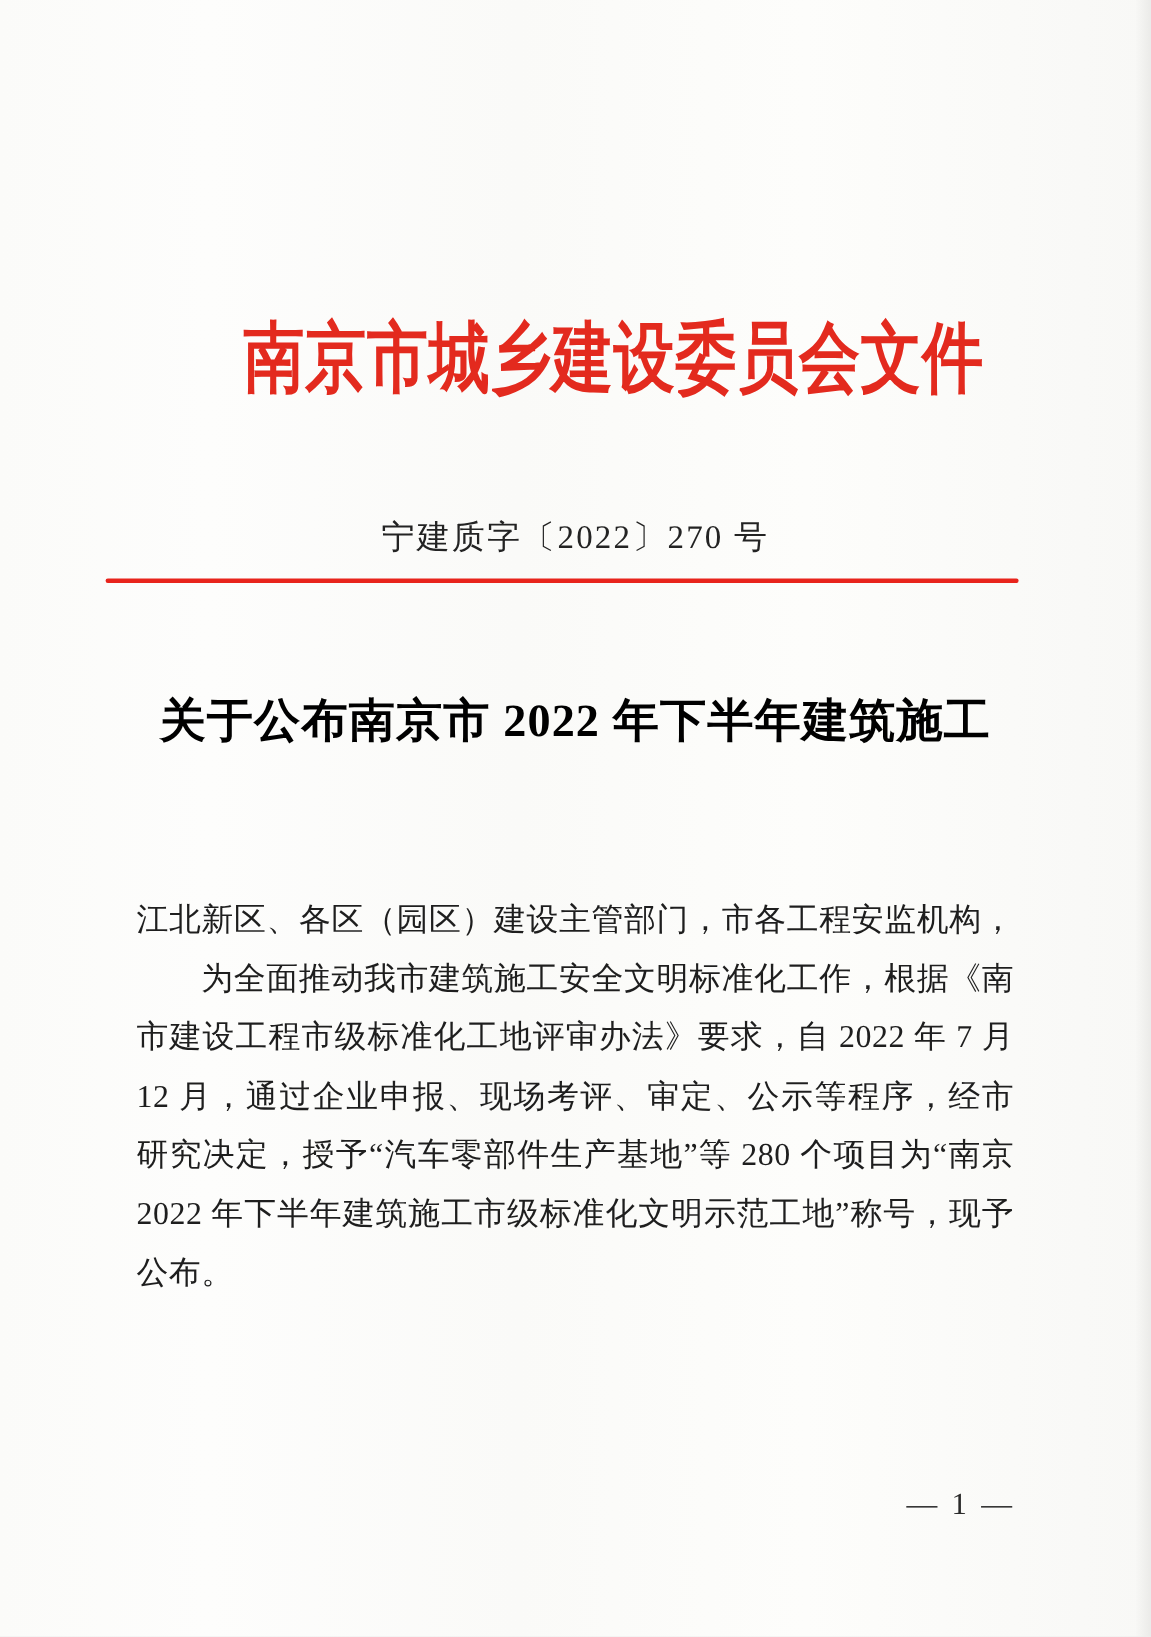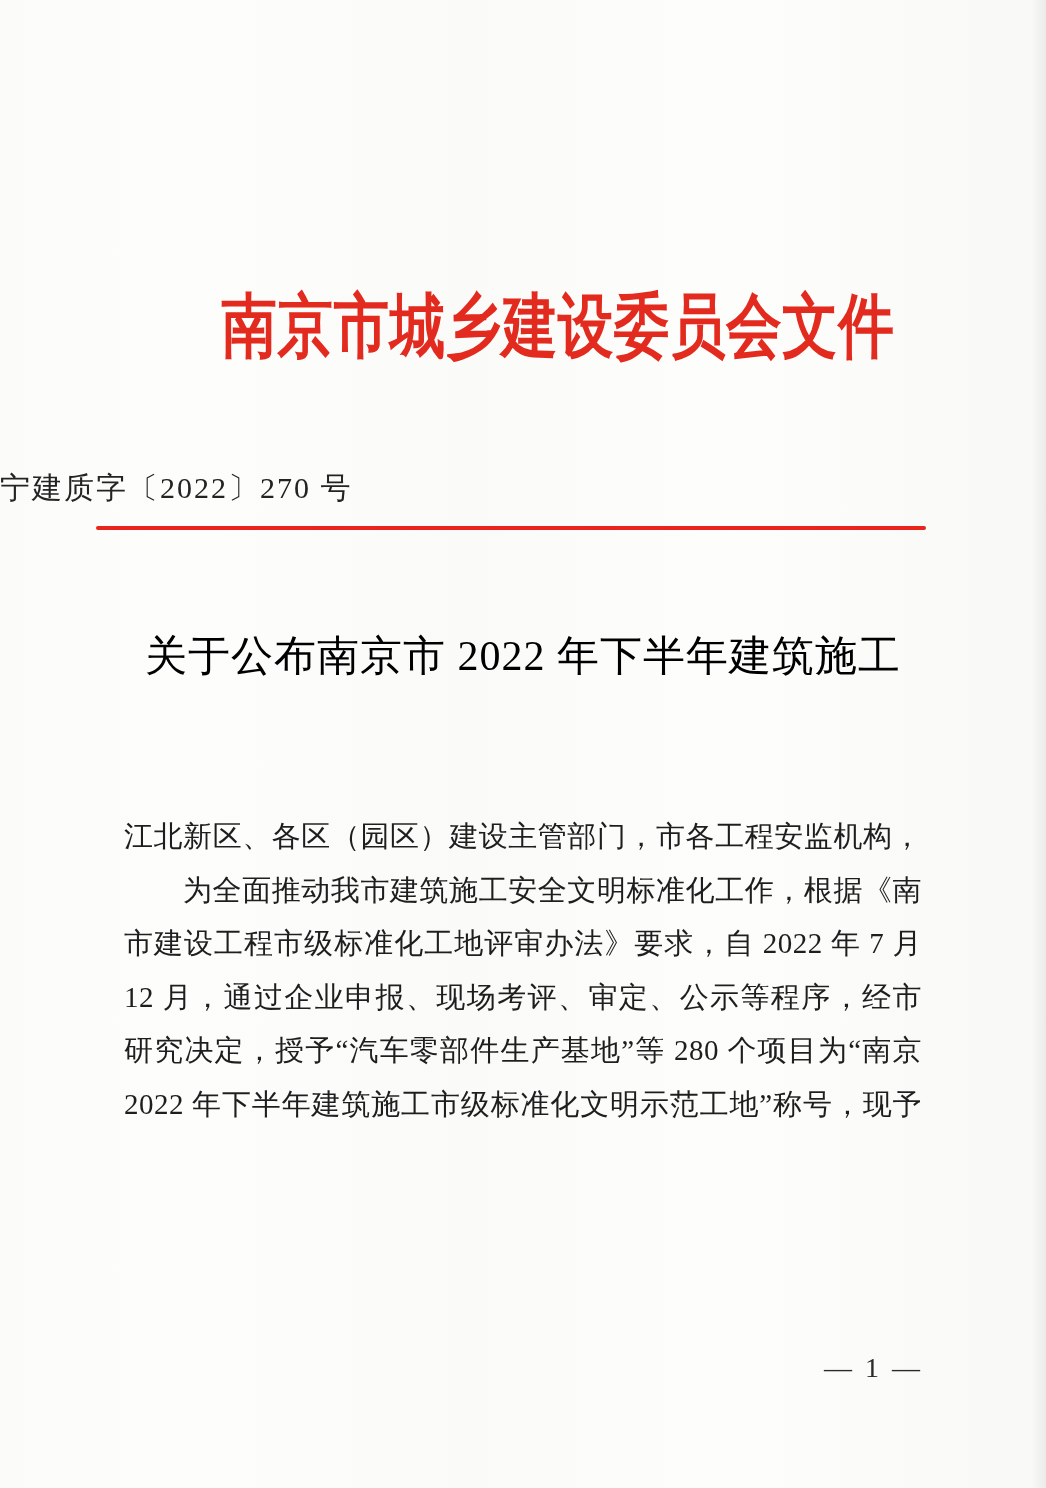--- a/index.html
+++ b/index.html
@@ -36,21 +36,21 @@
     transform: scaleX(0.79);
     transform-origin: 50% 50%;
     letter-spacing: 1px;
   }
   
   .doc-number {
     position: absolute;
     top: 468px;
     left: 0;
     width: 100%;
-    text-align: left;
+    text-align: center;
     font-size: 30px;
     letter-spacing: 2px;
     color: #232323;
   }
   
   .red-line {
     position: absolute;
     top: 526px;
     left: 96px;
     width: 830px;
@@ -58,21 +58,21 @@
     background: #e8241c;
     border-radius: 2px;
   }
   
   .doc-title {
     position: absolute;
     top: 622px;
     left: 0;
     width: 100%;
     text-align: center;
-    font-weight: normal;
+    font-weight: bold;
     color: #000;
     font-size: 42px;
     line-height: 68px;
     letter-spacing: 1px;
   }
   
   .body-text {
     position: absolute;
     top: 810px;
     left: 124px;
@@ -132,18 +132,19 @@
     <div>关于公布南京市 2022 年下半年建筑施工</div>
   </div>
 
   <div class="body-text">
     <div class="line full">江北新区、各区（园区）建设主管部门，市各工程安监机构，各</div>
     <div class="line full indent">为全面推动我市建筑施工安全文明标准化工作，根据《南京</div>
     <div class="line full">市建设工程市级标准化工地评审办法》要求，自 2022 年 7 月至</div>
     <div class="line full">12 月，通过企业申报、现场考评、审定、公示等程序，经市建委</div>
     <div class="line full">研究决定，授予“汽车零部件生产基地”等 280 个项目为“南京市</div>
     <div class="line full">2022 年下半年建筑施工市级标准化文明示范工地”称号，现予以</div>
+    <div class="line">公布。</div>
   </div>
 
   <div class="page-number">— 1 —</div>
 
   <div class="scan-edge"></div>
 </div>
 
 </body></html>

